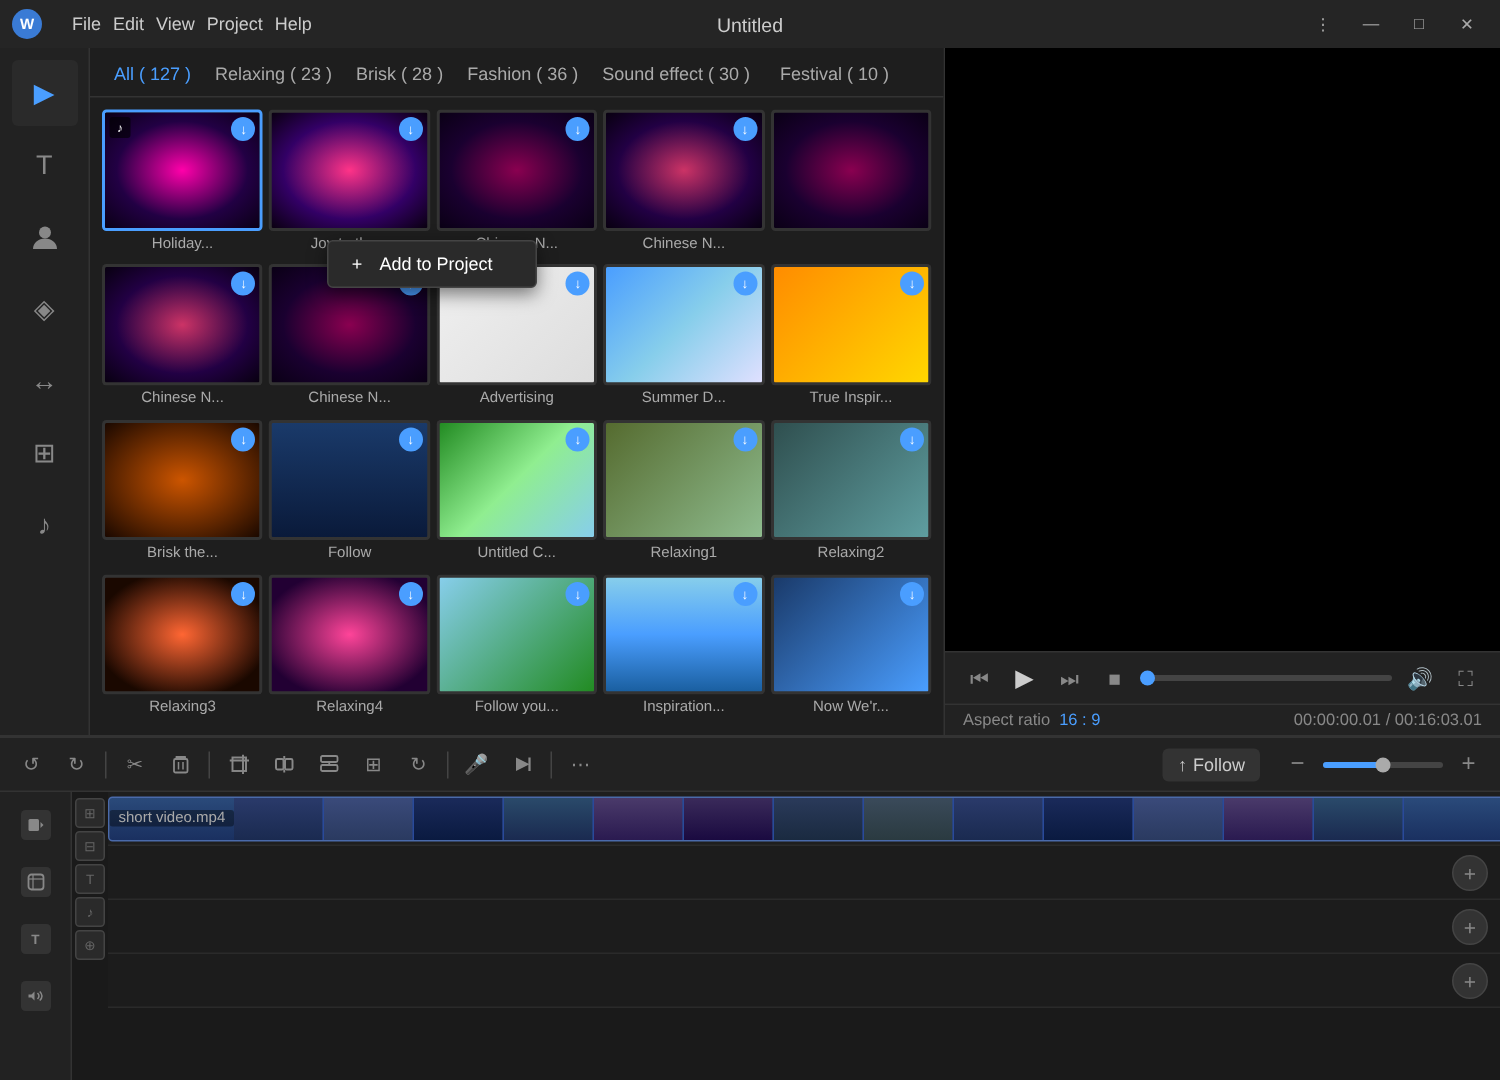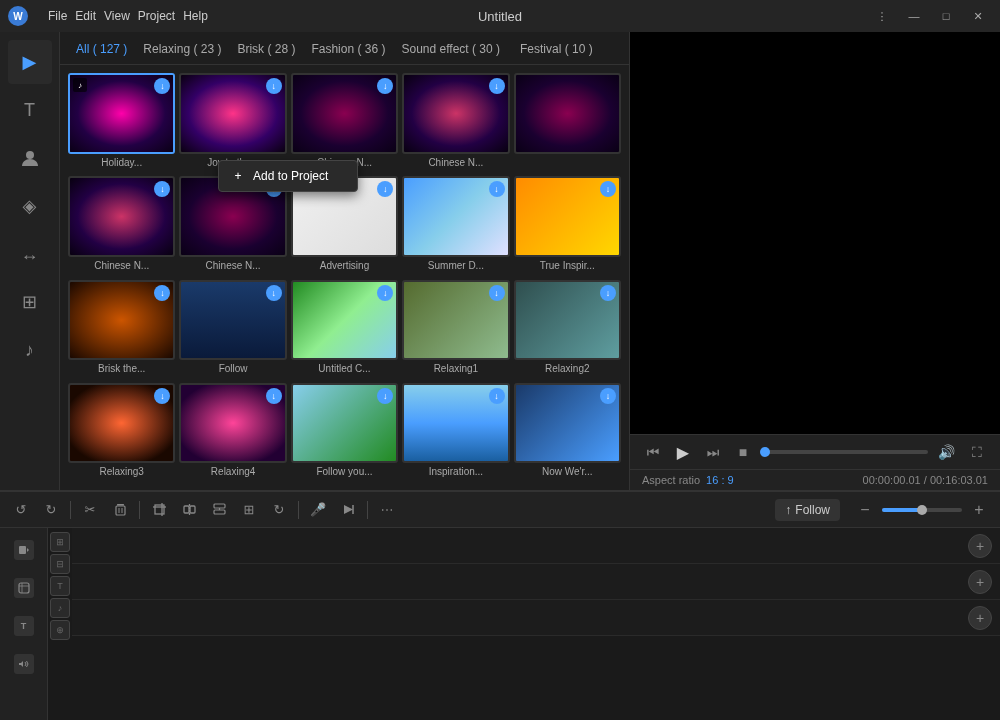--- a/index.html
+++ b/index.html
@@ -910,20 +910,40 @@
       <div class="side-buttons">
         <div class="side-btn">⊞</div>
         <div class="side-btn">⊟</div>
         <div class="side-btn">T</div>
         <div class="side-btn">♪</div>
         <div class="side-btn">⊕</div>
       </div>
 
       <div class="tracks-content">
 
+        <div class="track-row video-track">
+          <div class="video-clip">
+            <span class="clip-label">short video.mp4</span>
+            <div class="clip-frames">
+              <div class="clip-frame cf1"></div>
+              <div class="clip-frame cf2"></div>
+              <div class="clip-frame cf3"></div>
+              <div class="clip-frame cf4"></div>
+              <div class="clip-frame cf5"></div>
+              <div class="clip-frame cf6"></div>
+              <div class="clip-frame cf7"></div>
+              <div class="clip-frame cf8"></div>
+              <div class="clip-frame cf1"></div>
+              <div class="clip-frame cf3"></div>
+              <div class="clip-frame cf2"></div>
+              <div class="clip-frame cf5"></div>
+              <div class="clip-frame cf4"></div>
+            </div>
+          </div>
+        </div>
 
         <div class="track-row" style="background:#1c1c1c;">
           <div class="track-add-btn">+</div>
         </div>
 
         <div class="track-row" style="background:#1c1c1c;">
           <div class="track-add-btn">+</div>
         </div>
 
         <div class="track-row" style="background:#1c1c1c;">

